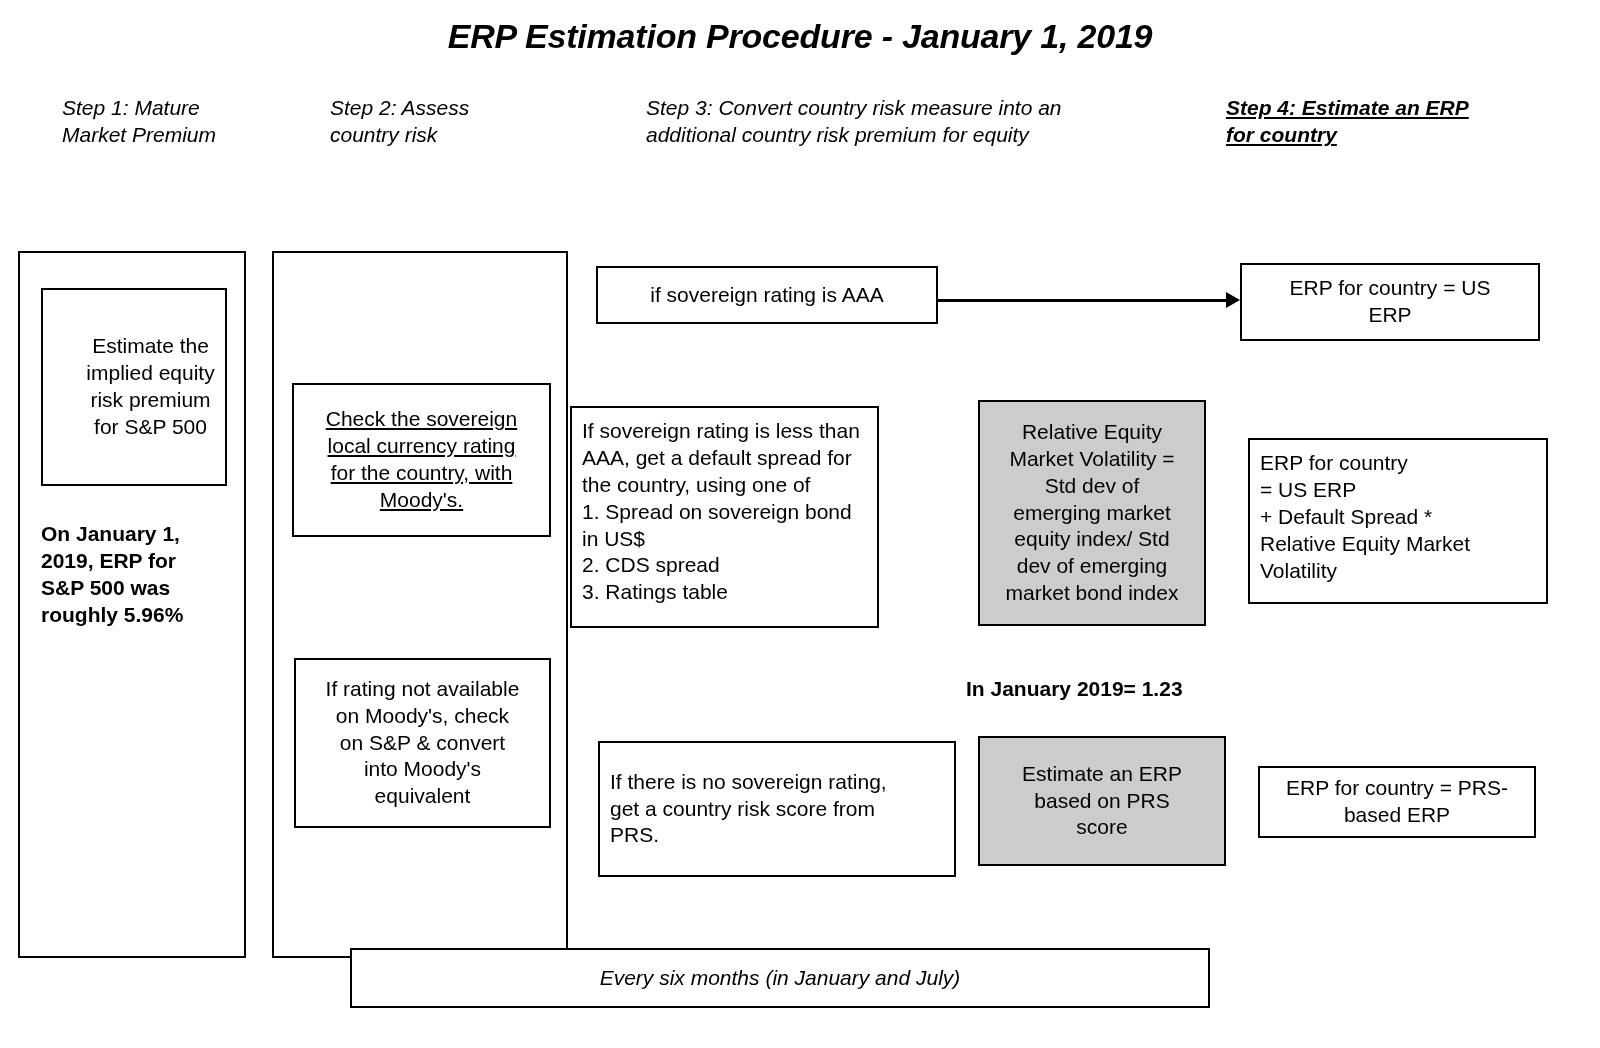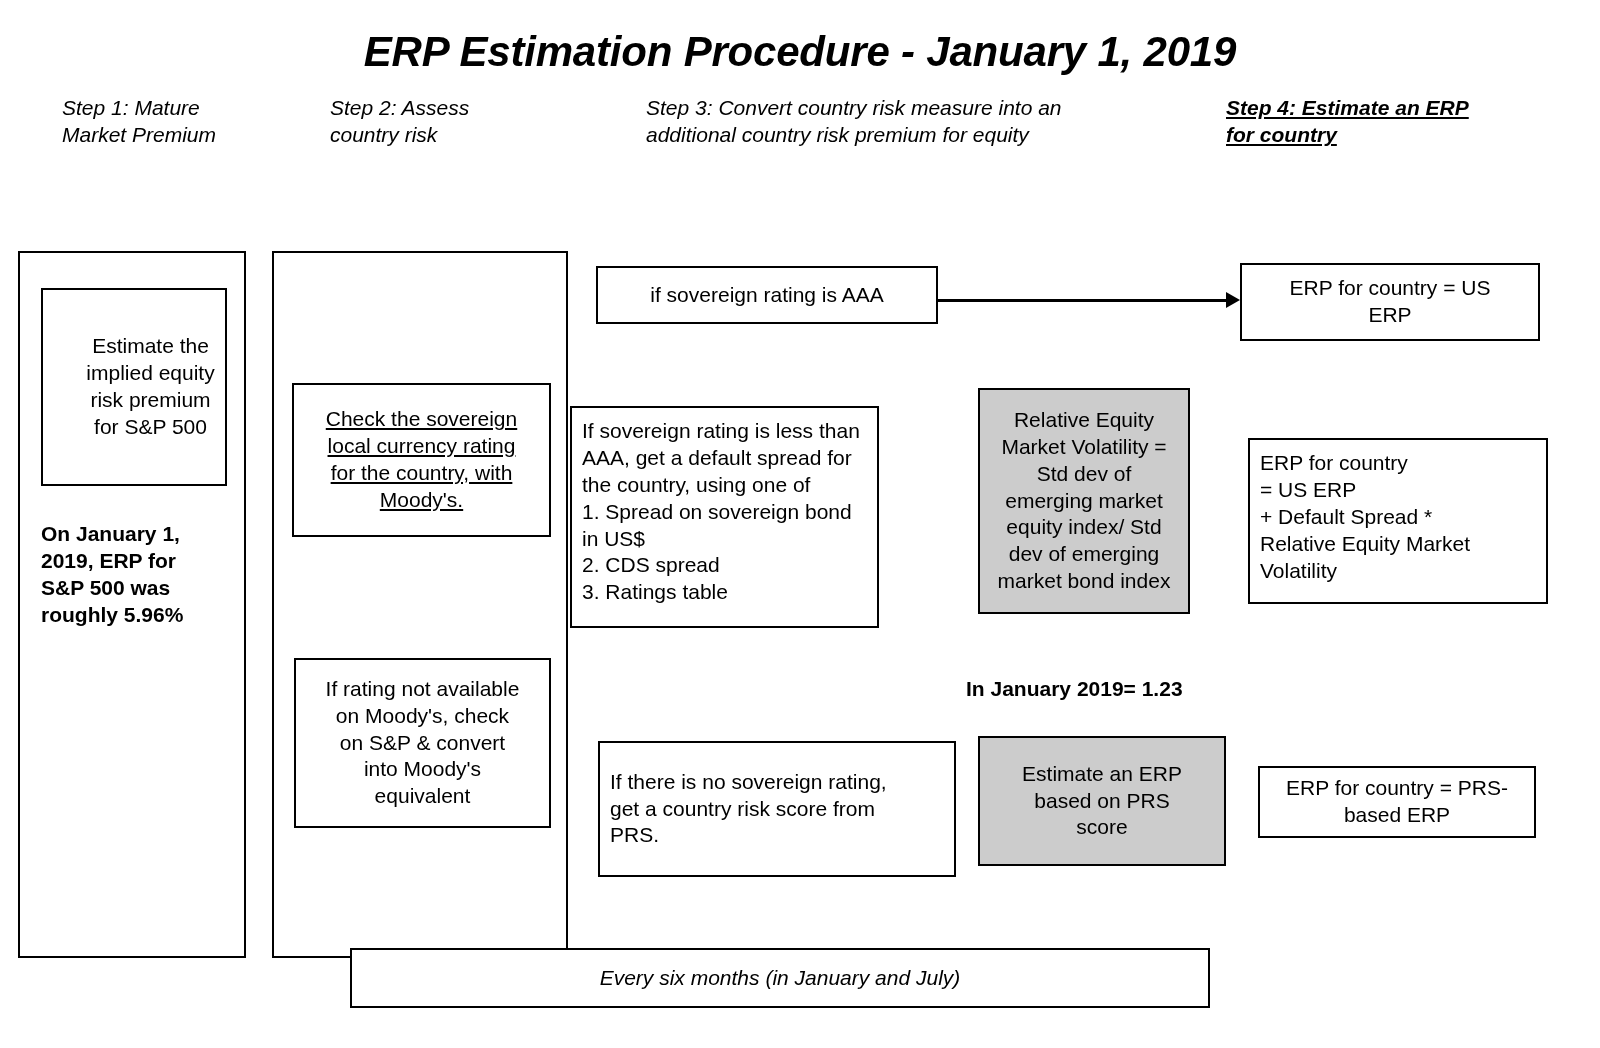--- a/index.html
+++ b/index.html
@@ -14,23 +14,23 @@
   #canvas {
     position: relative;
     width: 1600px;
     height: 1048px;
     background: #ffffff;
     overflow: hidden;
   }
   .abs { position: absolute; box-sizing: border-box; }
 
   .title {
-    left: 0; top: 28px; width: 1600px;
+    left: 0; top: 17px; width: 1600px;
     text-align: center;
-    font-size: 42px;
+    font-size: 34px;
     font-weight: bold;
     font-style: italic;
     letter-spacing: -0.2px;
   }
 
   .step-hdr {
     font-size: 21px;
     font-style: italic;
     line-height: 1.30;
     white-space: pre-line;
@@ -129,21 +129,21 @@
 the country, using one of
 1. Spread on sovereign bond
 in US$
 2. CDS spread
 3. Ratings table</div>
 
   <div class="abs box left-align" style="left:598px; top:741px; width:358px; height:136px; padding:4px 10px;">If there is no sovereign rating,
 get a country risk score from
 PRS.</div>
 
-  <div class="abs box gray" style="left:978px; top:388px; width:212px; height:226px;">Relative Equity
+  <div class="abs box gray" style="left:978px; top:400px; width:228px; height:226px;">Relative Equity
 Market Volatility =
 Std dev of
 emerging market
 equity index/ Std
 dev of emerging
 market bond index</div>
 
   <div class="abs note-bold" style="left:966px; top:676px; width:300px;">In January 2019= 1.23</div>
 
   <div class="abs box gray" style="left:978px; top:736px; width:248px; height:130px;">Estimate an ERP

